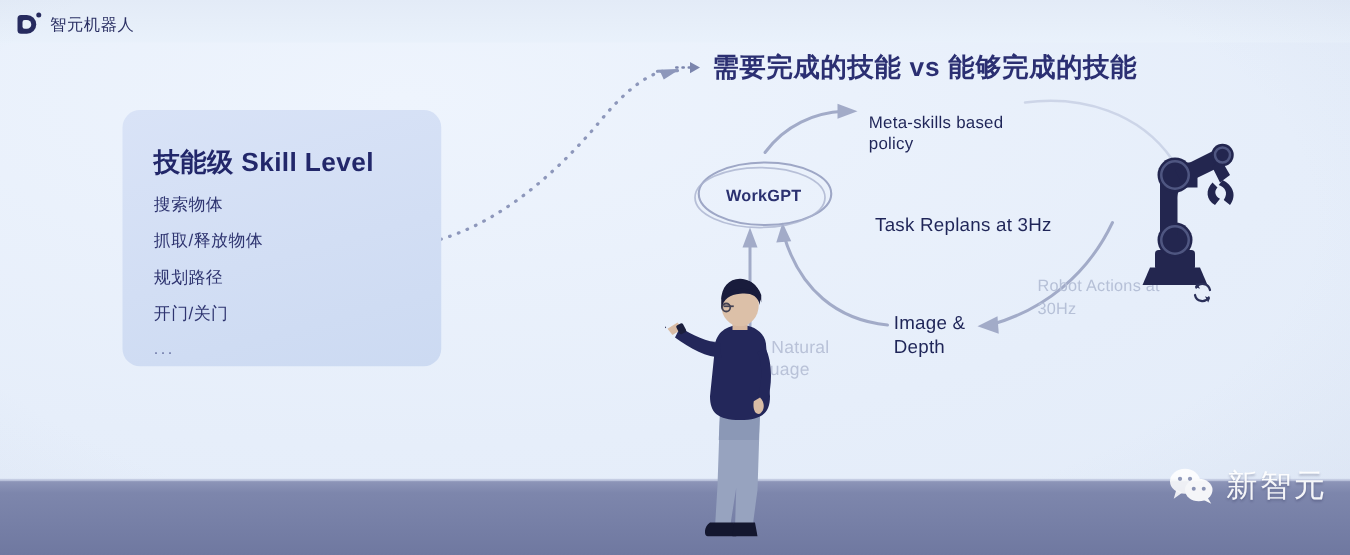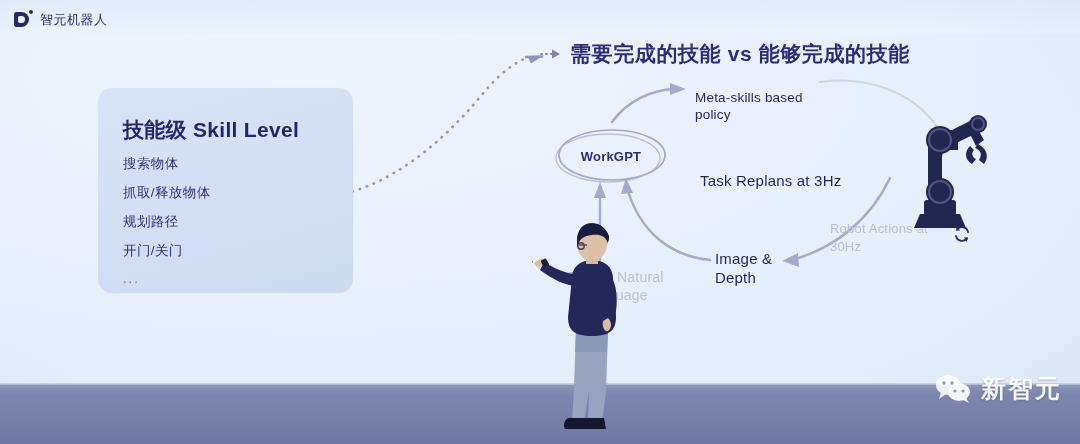--- a/index.html
+++ b/index.html
@@ -92,21 +92,21 @@
 
   
   #presenter{position:absolute;left:532px;top:222px;width:120px;height:215px;}
 
   
   #watermark{
     position:absolute;right:18px;top:372px;display:flex;align-items:center;gap:8px;
     opacity:.92;
   }
   #wmIcon{width:40px;height:30px;}
-  #wmText{font-size:25px;color:#ffffff;letter-spacing:2px;font-weight:700;
+  #wmText{font-size:25px;color:#ffffff;letter-spacing:2px;font-weight:400;
           text-shadow:0 1px 2px rgba(40,44,80,.35);}
 
   
   #vignette{
     position:absolute;left:0;top:0;width:1080px;height:390px;pointer-events:none;
     background:radial-gradient(95% 120% at 45% 45%, rgba(255,255,255,0) 55%, rgba(160,175,205,.22) 100%);
   }
 </style>
 </head>
 <body>

